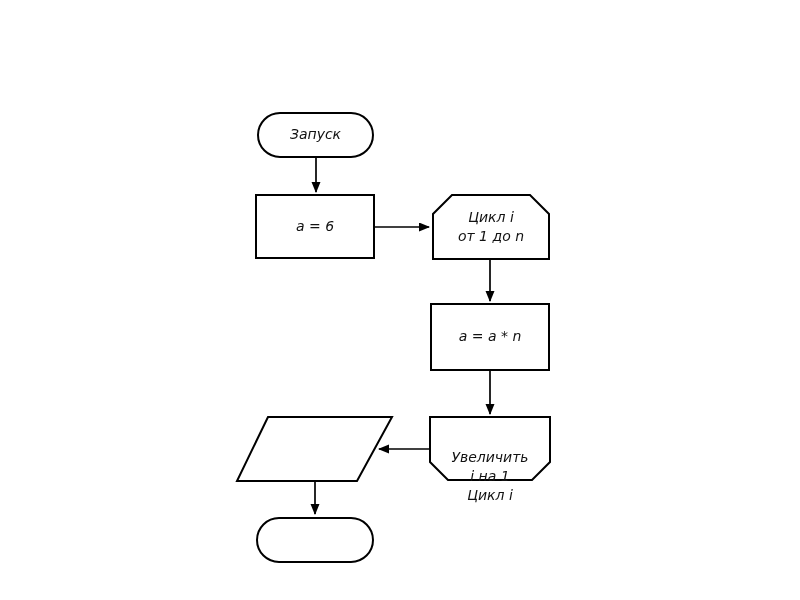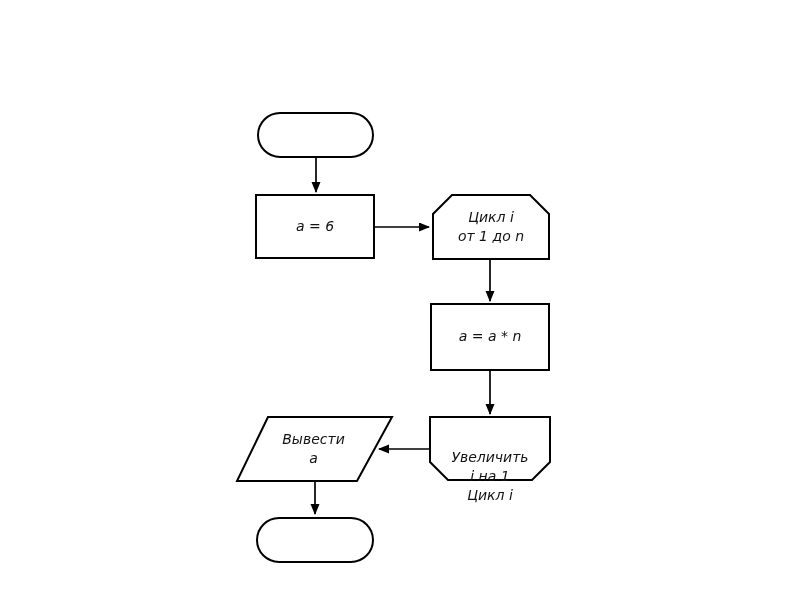--- a/index.html
+++ b/index.html
@@ -84,23 +84,22 @@
     <rect class="shape" x="257" y="518" width="116" height="44" rx="22" ry="22"></rect>
 
     <line class="edge" x1="316" y1="158" x2="316" y2="192" marker-end="url(#ah)"></line>
     <line class="edge" x1="375" y1="227" x2="429" y2="227" marker-end="url(#ah)"></line>
     <line class="edge" x1="490" y1="260" x2="490" y2="301" marker-end="url(#ah)"></line>
     <line class="edge" x1="490" y1="371" x2="490" y2="414" marker-end="url(#ah)"></line>
     <line class="edge" x1="429" y1="449" x2="379" y2="449" marker-end="url(#ah)"></line>
     <line class="edge" x1="315" y1="482" x2="315" y2="514" marker-end="url(#ah)"></line>
   </svg>
 
+  <div class="node-label lbl-start">Запуск</div>
   <div class="node-label lbl-init">a = 6</div>
   <div class="node-label lbl-loop-begin">Цикл i
 от 1 до n</div>
   <div class="node-label lbl-multiply">a = a * n</div>
   <div class="node-label lbl-loop-end">Увеличить
 i на 1
 Цикл i</div>
-  <div class="node-label lbl-output">Вывести
-а</div>
 
 </div>
 
 </body></html>

